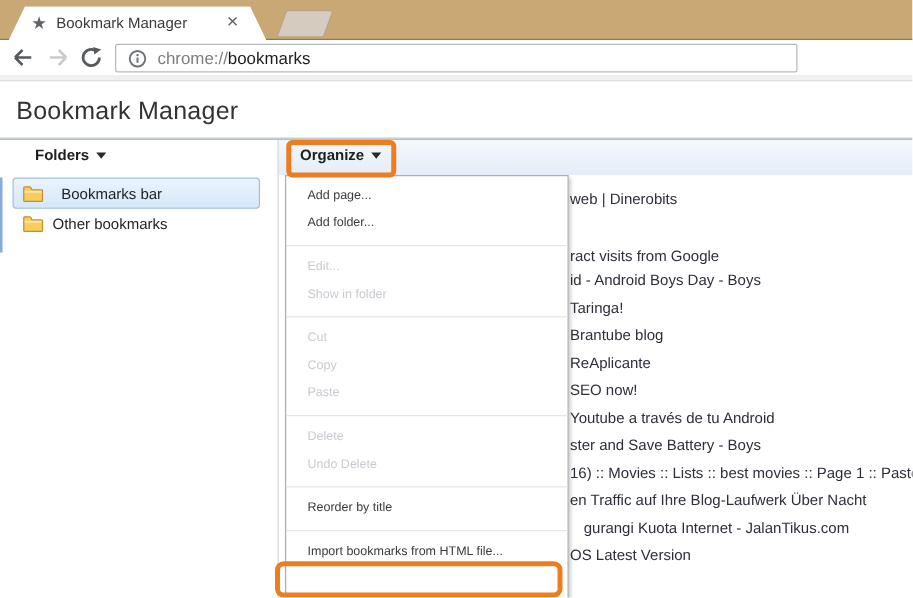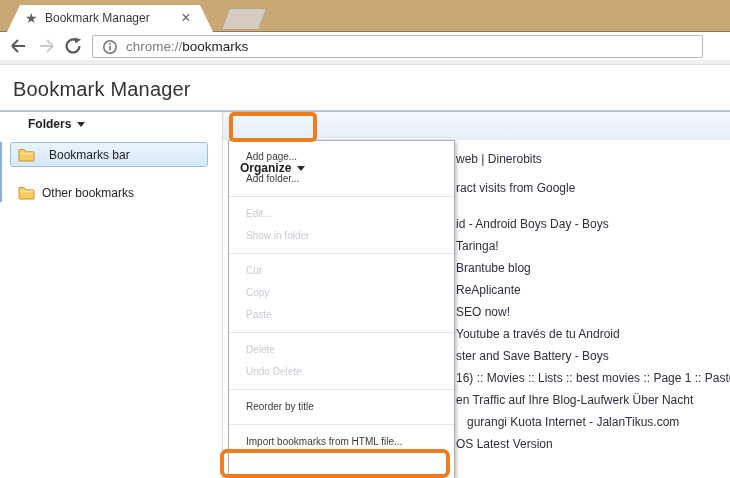--- a/index.html
+++ b/index.html
@@ -32,21 +32,21 @@
     font-size:16px; line-height:18px; text-align:center; color:#5f6368; cursor:default;
   }
   .newtab {
     position:absolute; left:225px; top:8px; width:36px; height:20px;
     background:#d5ccbf; border:1px solid #b7a584; border-radius:2px;
     transform:skewX(-20deg);
   }
 
   
   .toolbar {
-    position:absolute; left:0; top:32px; width:701px; height:28px; background:#ffffff;
+    position:absolute; left:0; top:32px; width:636px; height:28px; background:#ffffff;
   }
   .navbtn { position:absolute; top:5px; width:18px; height:18px; }
   .navbtn svg { display:block; }
   .btn-back { left:9px; }
   .btn-fwd  { left:38px; }
   .btn-reload { left:64px; }
   .omnibox {
     position:absolute; left:92px; top:3px; right:-2px; height:23px;
     background:#ffffff; border:1px solid #b6b9bd; border-radius:2px;
     display:flex; align-items:center; padding-left:9px; box-sizing:border-box;
@@ -83,40 +83,40 @@
   .focus-edge {
     position:absolute; left:0; top:142px; width:2px; height:60px; background:#87acdd;
   }
 
   .hdr-btn {
     position:absolute; top:117px; background:none; border:none; padding:0;
     font-family:inherit; font-size:12px; font-weight:bold; color:#202020;
     display:flex; align-items:center; gap:6px; cursor:default;
   }
   .folders-btn { left:28px; }
-  .organize-btn { left:240px; z-index:7;margin-top:44px; }
+  .organize-btn { left:240px; z-index:7; }
   .tri {
     width:0; height:0; border-left:4px solid transparent; border-right:4px solid transparent;
     border-top:5px solid #2a2a2a; display:inline-block;
   }
   .organize-ring {
     position:absolute; left:229px; top:112px; width:88px; height:30px;
     border:4px solid #ee7d1f; border-radius:5px; box-sizing:border-box;
     z-index:6; pointer-events:none;
   }
 
   
   .folder-row {
     position:absolute; left:10px; width:198px; height:25px;
     display:flex; align-items:center; box-sizing:border-box; padding-left:7px; gap:7px;
     border:1px solid transparent; border-radius:3px;
     font-size:12px; color:#1f1f1f; white-space:nowrap;
   }
   #folder-list .folder-row:nth-of-type(1) { top:142px; }
-  #folder-list .folder-row:nth-of-type(2) { top:180px; }
+  #folder-list .folder-row:nth-of-type(2) { top:166px; }
   .folder-row.selected {
     background:linear-gradient(#eaf4fd, #d5e8f9);
     border-color:#9ebfdd;
     gap:14px;
   }
   .folder-icon { width:17px; height:14px; flex:0 0 auto; }
 
   
   .bm-row {
     position:absolute; left:456px; height:18px; line-height:18px;
@@ -213,21 +213,21 @@
     <svg class="folder-icon" viewBox="0 0 17 14">
       <path d="M1 3 L1 12.3 Q1 13 1.8 13 L15.2 13 Q16 13 16 12.3 L16 4.6 Q16 3.9 15.2 3.9 L7.6 3.9 L6.6 2 Q6.3 1.4 5.6 1.4 L1.8 1.4 Q1 1.4 1 2.1 Z" fill="#f7cd5e" stroke="#c28f2c" stroke-width="1"></path>
       <path d="M1.8 5.4 L15.2 5.4" stroke="#fce7a6" stroke-width="1.6"></path>
     </svg>
     <span class="folder-label">Other bookmarks</span>
   </div>
 </div>
   <div id="bookmark-list">
   <div class="bm-row" style="top: 150px;">web | Dinerobits</div>
 
-  <div class="bm-row" style="top: 179px;">ract visits from Google</div>
+  <div class="bm-row" style="top: 196px;">ract visits from Google</div>
 
   <div class="bm-row" style="top: 215px;">id - Android Boys Day - Boys</div>
 
   <div class="bm-row" style="top: 237px;">Taringa!</div>
 
   <div class="bm-row" style="top: 259px;">Brantube blog</div>
 
   <div class="bm-row" style="top: 281px;">ReAplicante</div>
 
   <div class="bm-row" style="top: 303px;">SEO now!</div>

